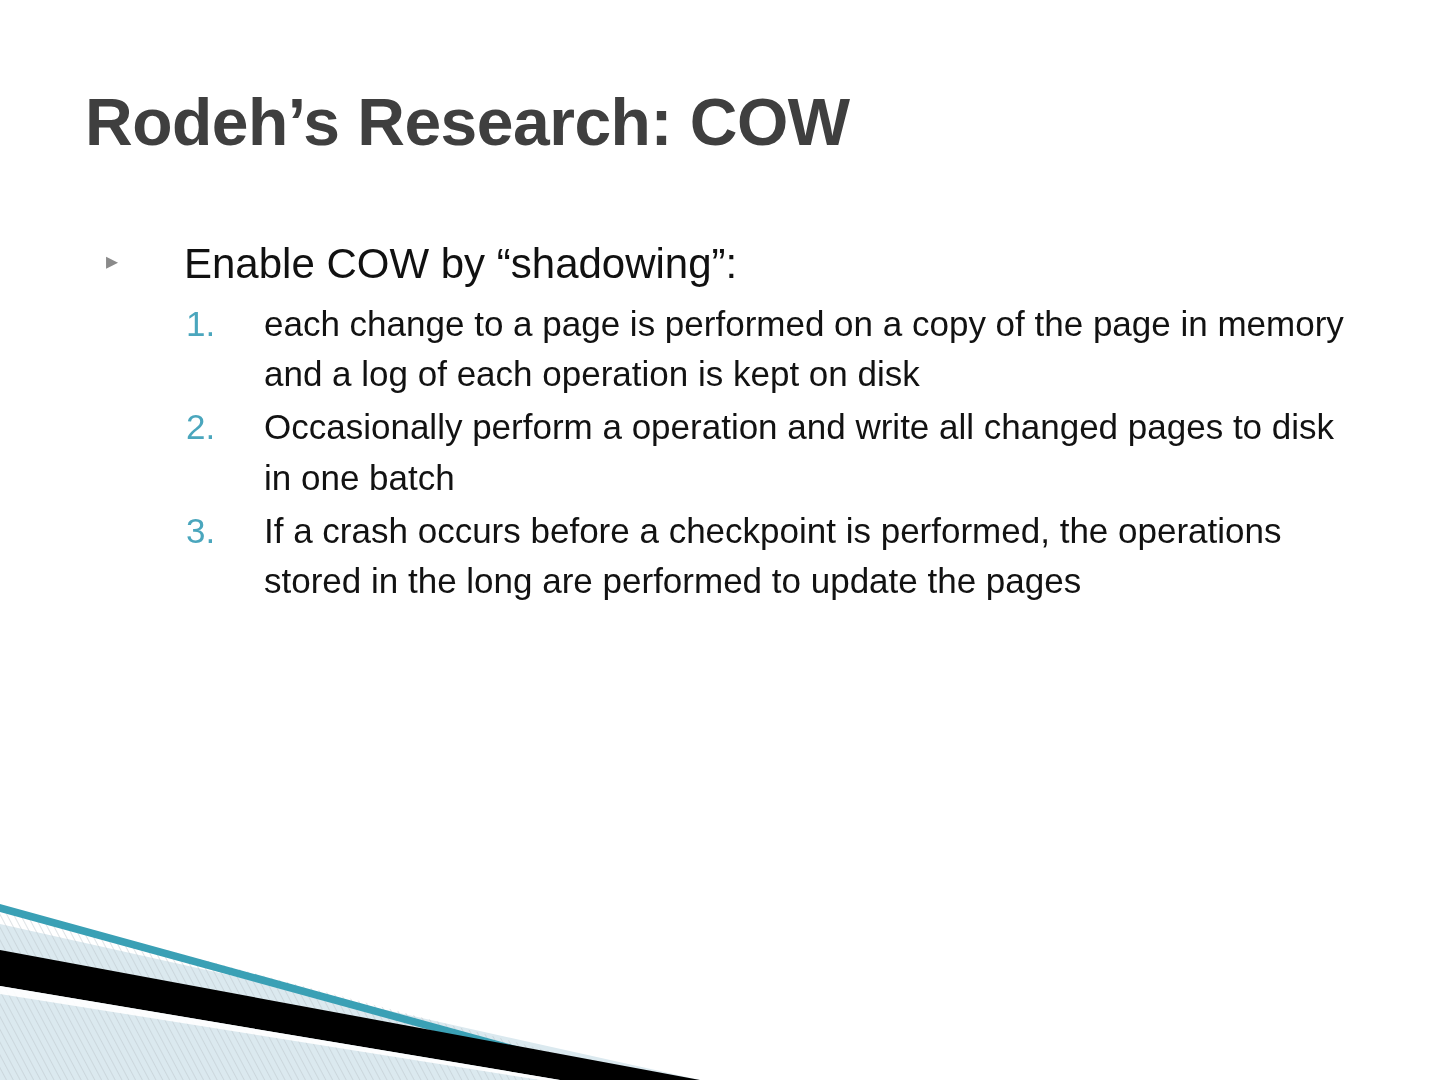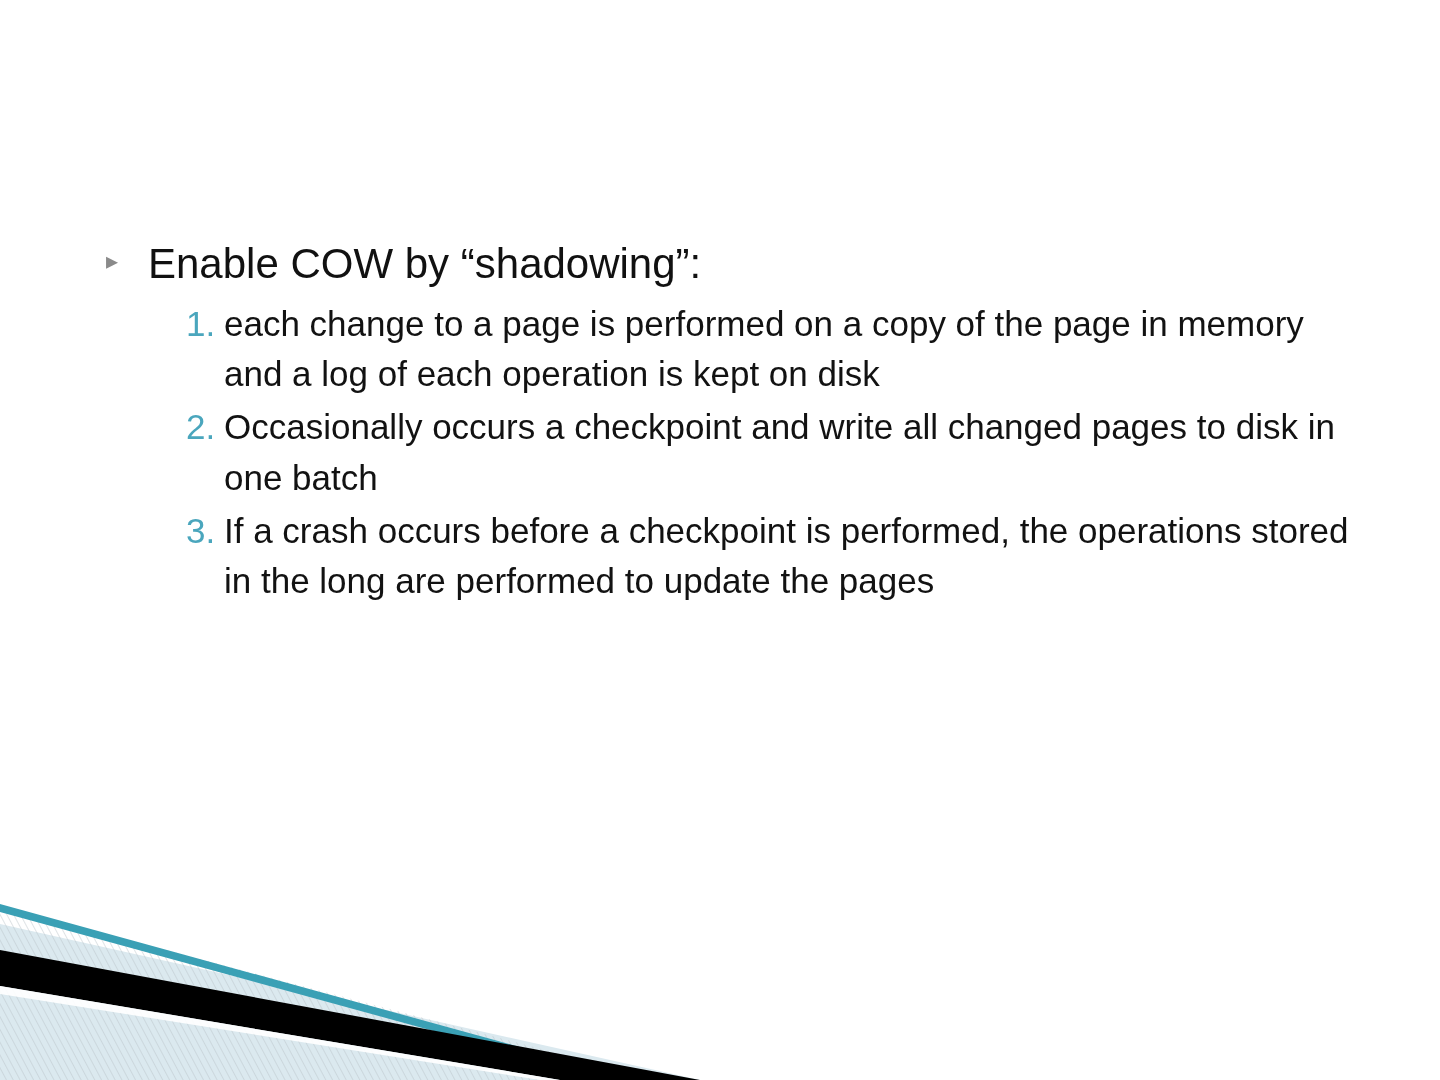--- a/index.html
+++ b/index.html
@@ -51,20 +51,21 @@
     flex: 0 0 auto;
     width: 42px;
     color: #8a8a8a;
     font-size: 24px;
     line-height: 1.9;
     text-align: left;
     padding-left: 6px;
   }
   .lvl1 .text {
     flex: 1 1 auto;
+    margin-left: 36px;
   }
 
   ol.numbered {
     list-style: none;
     margin: 0;
     padding: 0 0 0 46px;
   }
   ol.numbered > li {
     display: flex;
     align-items: flex-start;
@@ -77,53 +78,55 @@
     flex: 0 0 auto;
     width: 78px;
     color: #4aa6bd;
     text-align: left;
     padding-left: 40px;
     box-sizing: border-box;
   }
   ol.numbered > li .item-text {
     flex: 1 1 auto;
     padding-right: 10px;
+    margin-left: 40px;
   }
 
   
   .corner {
     position: absolute;
     left: 0;
     bottom: 0;
     width: 700px;
     height: 190px;
     pointer-events: none;
   }
 </style>
 </head>
 <body>
 
 <div class="slide">
 
+  <div class="slide-title">Rodeh’s Research: COW</div>
 
   <div class="body-block">
 
     <div class="lvl1">
       <span class="marker">▸</span>
       <span class="text">Enable COW by “shadowing”:</span>
     </div>
 
     <ol class="numbered">
       <li>
         <span class="num">1.</span>
         <span class="item-text">each change to a page is performed on a copy of the page in memory and a log of each operation is kept on disk</span>
       </li>
       <li>
         <span class="num">2.</span>
-        <span class="item-text">Occasionally occurs a checkpoint and write all changed pages to disk in one batch</span>
+        <span class="item-text">Occasionally perform a operation and write all changed pages to disk in one batch</span>
       </li>
       <li>
         <span class="num">3.</span>
         <span class="item-text">If a crash occurs before a checkpoint is performed, the operations stored in the long are performed to update the pages</span>
       </li>
     </ol>
 
   </div>
 
   <svg class="corner" viewBox="0 0 700 190" preserveAspectRatio="none">

